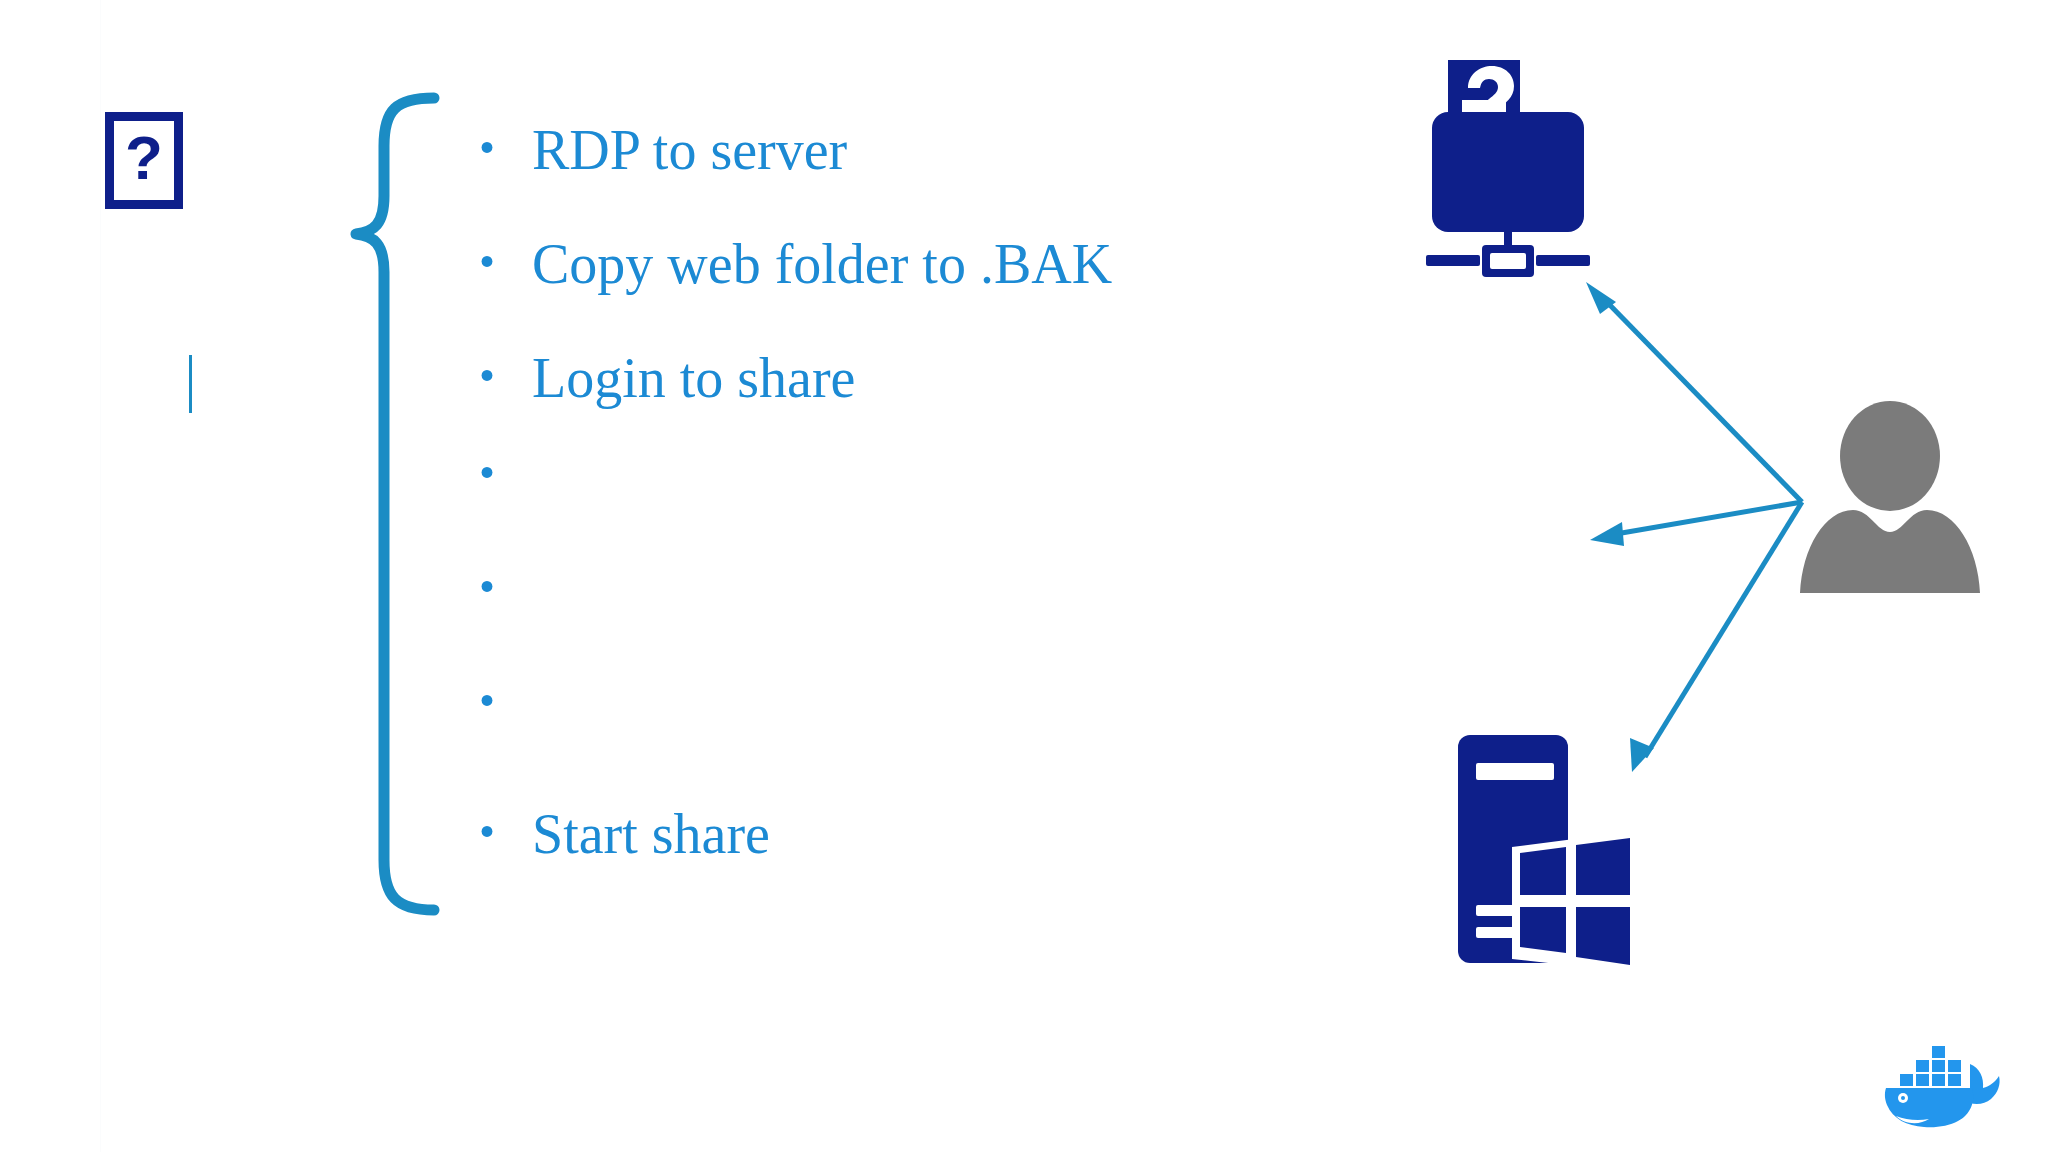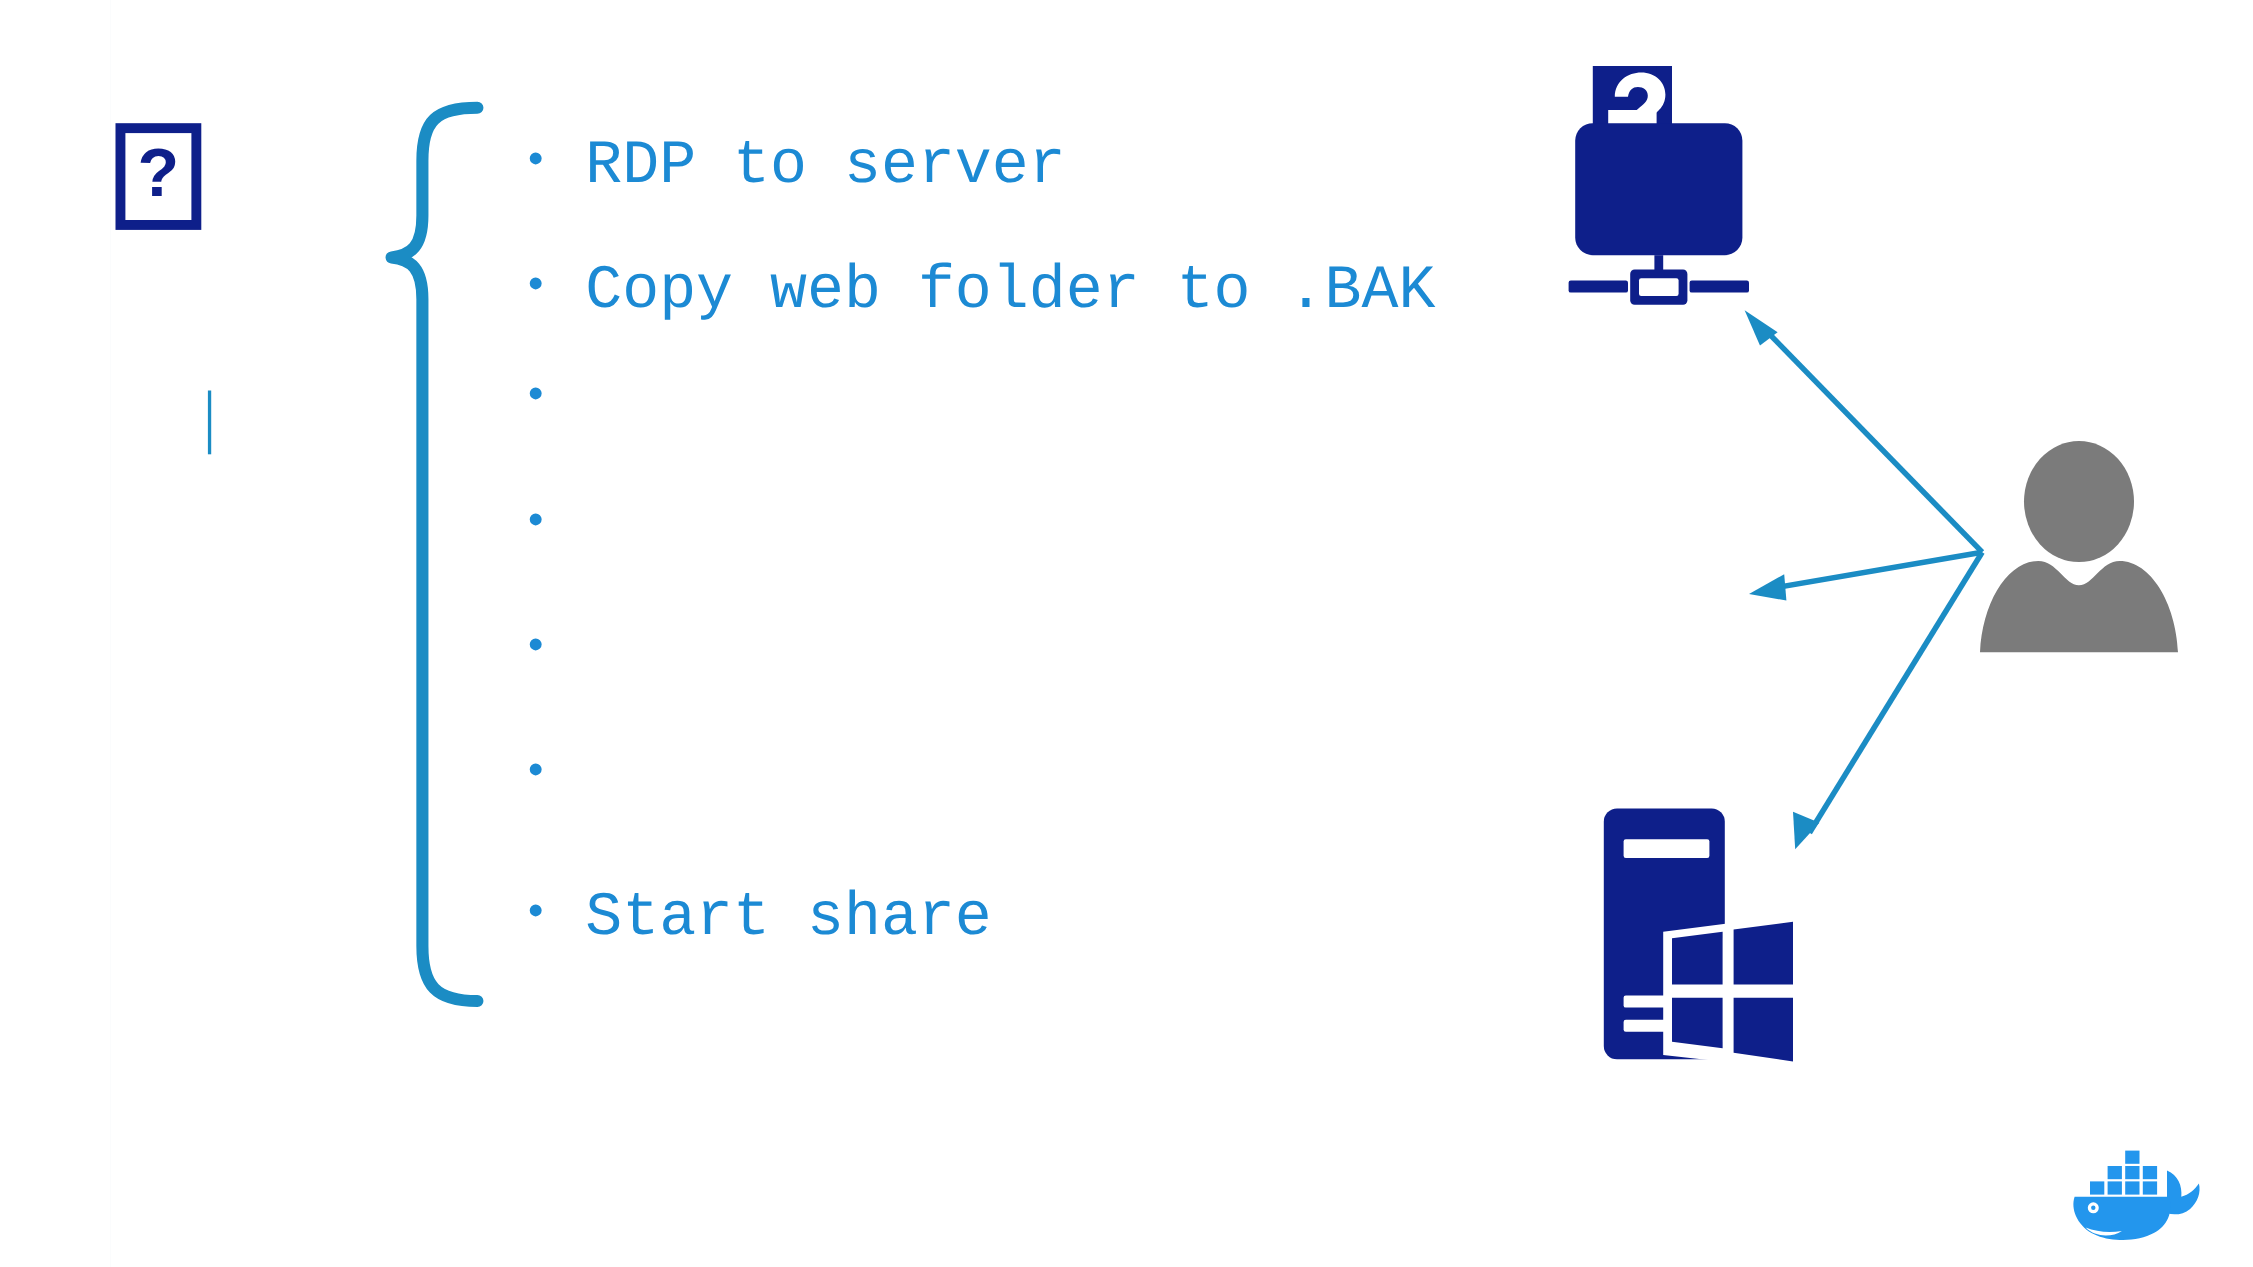--- a/index.html
+++ b/index.html
@@ -90,21 +90,21 @@
     width: 52px;
     flex: 0 0 52px;
     color: #1c8ad4;
     font-size: 40px;
     line-height: 1;
     position: relative;
     top: -8px;
   }
   .bullet-label {
     color: #1c8ad4;
-    font-family: Liberation Mono, monospace;
+    font-family: Liberation Serif, serif;
     font-size: 56px;
     font-weight: normal;
     letter-spacing: 0px;
     white-space: nowrap;
   }
 
   
   .art-server-db {
     position: absolute;
     left: 1420px;
@@ -168,20 +168,21 @@
     <div class="bullet-item">
       <span class="bullet-dot">•</span>
       <span class="bullet-label">RDP to server</span>
     </div>
     <div class="bullet-item">
       <span class="bullet-dot">•</span>
       <span class="bullet-label">Copy web folder to .BAK</span>
     </div>
     <div class="bullet-item">
       <span class="bullet-dot">•</span>
+      <span class="bullet-label">Login to share</span>
     </div>
     <div class="bullet-item">
       <span class="bullet-dot">•</span>
     </div>
     <div class="bullet-item">
       <span class="bullet-dot">•</span>
     </div>
     <div class="bullet-item">
       <span class="bullet-dot">•</span>
     </div>

